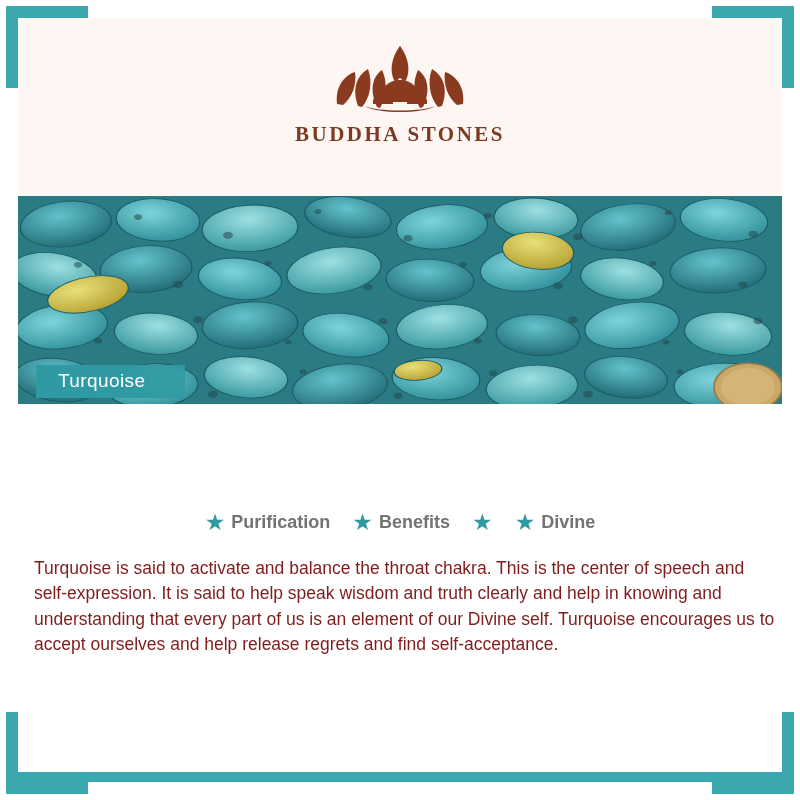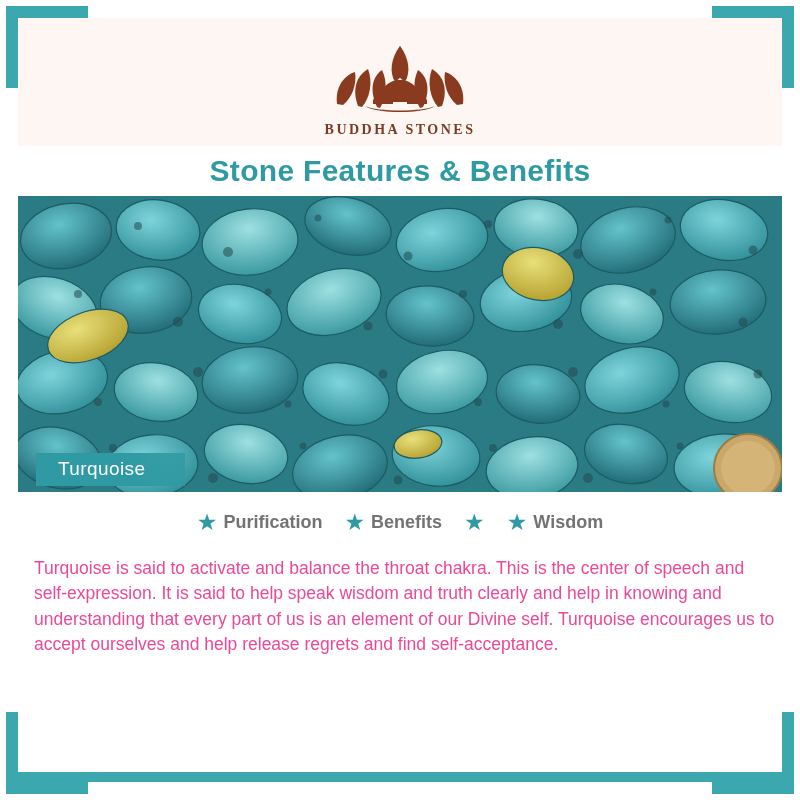--- a/index.html
+++ b/index.html
@@ -71,21 +71,21 @@
 
   .logo-wrap {
     margin-top: 14px;
     display: flex;
     flex-direction: column;
     align-items: center;
   }
 
   .brand-name {
     margin-top: 0;
-    font-size: 14px;
+    font-size: 21px;
     letter-spacing: 2.5px;
     color: #7c3a22;
     font-weight: bold;
     font-family: "Liberation Serif", serif;
   }
 
   .title-band {
     position: absolute;
     left: 0;
     right: 0;
@@ -102,21 +102,21 @@
     color: #2f9aa3;
     letter-spacing: 0.3px;
   }
 
   
   .photo {
     position: absolute;
     top: 196px;
     left: 18px;
     right: 18px;
-    height: 296px;
+    height: 208px;
     overflow: hidden;
     background: #3b8f96;
     text-align: right;
   }
   .photo-canvas {
     position: absolute;
     inset: 0;
   }
   .photo-canvas svg {
     display: block;
@@ -165,21 +165,21 @@
   }
 
   
   .description {
     position: absolute;
     top: 556px;
     left: 34px;
     right: 19px;
     font-size: 17.5px;
     line-height: 1.45;
-    color: #ec4899;
+    color: #7f1d1d;
   }
 
   
   .bottom-rule {
     position: absolute;
     left: 18px;
     right: 18px;
     bottom: 18px;
     height: 10px;
     background: #3aa8ae;
@@ -217,23 +217,20 @@
             <path d="M48 68 C52 62 60 60 68 62 L68 72 L48 72 Z"></path>
             <path d="M102 68 C98 62 90 60 82 62 L82 72 L102 72 Z"></path>
 
             <path d="M40 74 C52 82 98 82 110 74 C98 80 52 80 40 74 Z"></path>
           </g>
         </svg>
       </span>
       <div class="brand-name">BUDDHA STONES</div>
     </div>
 
-    <div class="title-band">
-      <div class="title">Stone Features &amp; Benefits</div>
-    </div>
   </div>
 
   <div class="photo">
     <div class="photo-canvas">
       <svg viewBox="0 0 764 296" preserveAspectRatio="none" aria-hidden="true">
         <defs>
           <radialGradient id="g1" cx="40%" cy="35%" r="70%">
             <stop offset="0%" stop-color="#7fd4db"></stop>
             <stop offset="100%" stop-color="#2f8f99"></stop>
           </radialGradient>
@@ -344,20 +341,20 @@
     </div>
     <div class="benefit">
       <span class="star">★</span>
       <span class="btext">Benefits</span>
     </div>
     <div class="benefit">
       <span class="star">★</span>
     </div>
     <div class="benefit">
       <span class="star">★</span>
-      <span class="btext">Wisdom</span>
+      <span class="btext">Divine</span>
     </div>
   </div>
 
   <div class="description">Turquoise is said to activate and balance the throat chakra. This is the center of speech and self-expression. It is said to help speak wisdom and truth clearly and help in knowing and understanding that every part of us is an element of our Divine self. Turquoise encourages us to accept ourselves and help release regrets and find self-acceptance.</div>
 
   <div class="bottom-rule"></div>
 </div>
 
 </body></html>

